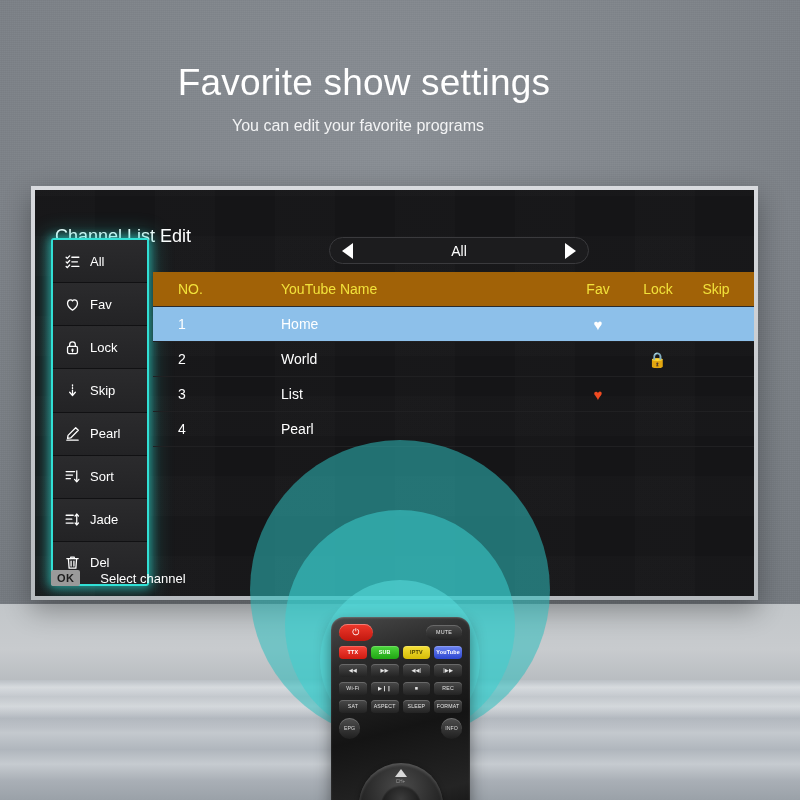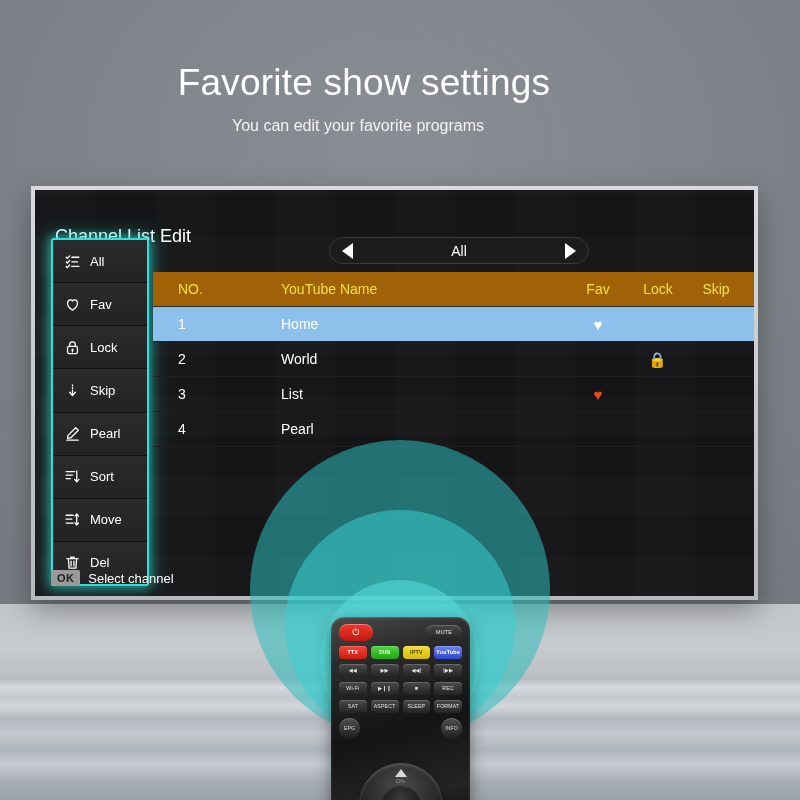--- a/index.html
+++ b/index.html
@@ -130,21 +130,21 @@
   .c-fav  { left:424px; width:42px; text-align:center; }
   .c-lock { left:483px; width:44px; text-align:center; }
   .c-skip { left:541px; width:44px; text-align:center; }
   .mark { font-size:15px; line-height:1; }
   .mark.fav  { color:#ef4a21; }
   .mark.lock { color:#f0c330; }
 
   
   #osd-footer {
     position:absolute; left:16px; bottom:10px;
-    display:flex; align-items:center; gap:8px;margin-top:12px;
+    display:flex; align-items:center; gap:20px;margin-top:12px;
   }
   #ok-key {
     background:#9a9a9a; color:#1d1d1d; font-size:11px; font-weight:bold;
     padding:2px 6px; border-radius:2px; letter-spacing:.4px;
   }
   #ok-hint { color:#fff; font-size:13px;text-align:right; }
 
   
   #rings { position:absolute; left:0; top:430px; width:800px; height:370px; pointer-events:none; }
   .ring {
@@ -308,21 +308,21 @@
         <span class="side-icon">
           <svg viewBox="0 0 24 24" fill="none" stroke="#fff" stroke-width="1.8" stroke-linecap="round" stroke-linejoin="round">
             <path d="M3 6h10"></path>
               <path d="M3 11.5h8"></path>
               <path d="M3 17h10"></path>
             <path d="M18 4.5v15"></path>
               <path d="M15.6 7l2.4-2.5L20.4 7"></path>
               <path d="M15.6 17l2.4 2.5L20.4 17"></path>
           </svg>
         </span>
-        <span>Move</span>
+        <span>Jade</span>
       </div>
 
       <div class="side-item">
         <span class="side-icon">
           <svg viewBox="0 0 24 24" fill="none" stroke="#fff" stroke-width="1.8" stroke-linecap="round" stroke-linejoin="round">
             <path d="M4 6.5h16"></path>
               <path d="M9.5 6.5V4.5h5v2"></path>
             <path d="M6.2 6.5l1 13.5h9.6l1-13.5"></path>
             <path d="M10 10v7"></path>
               <path d="M14 10v7"></path>

